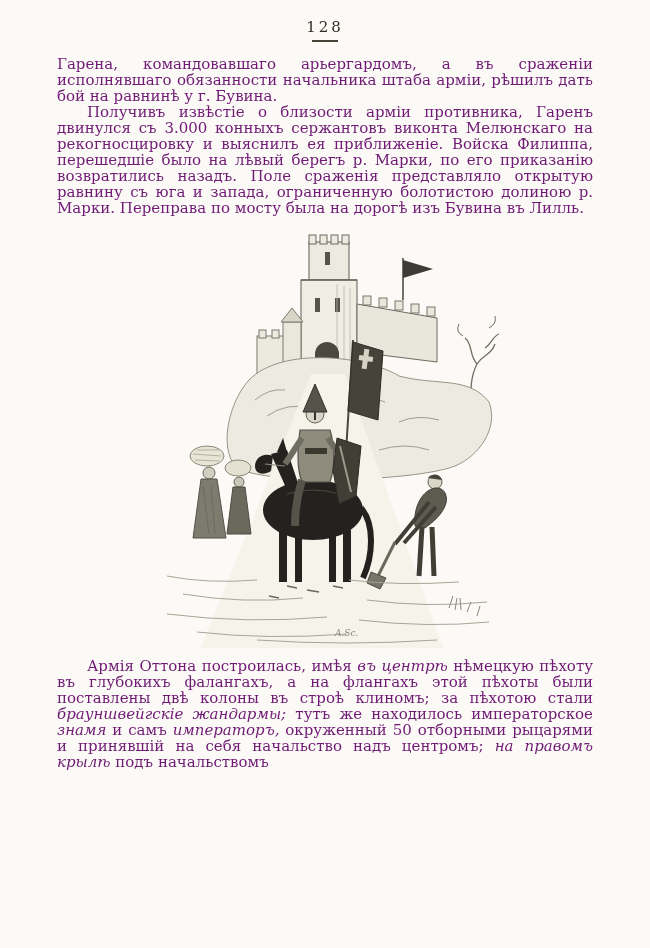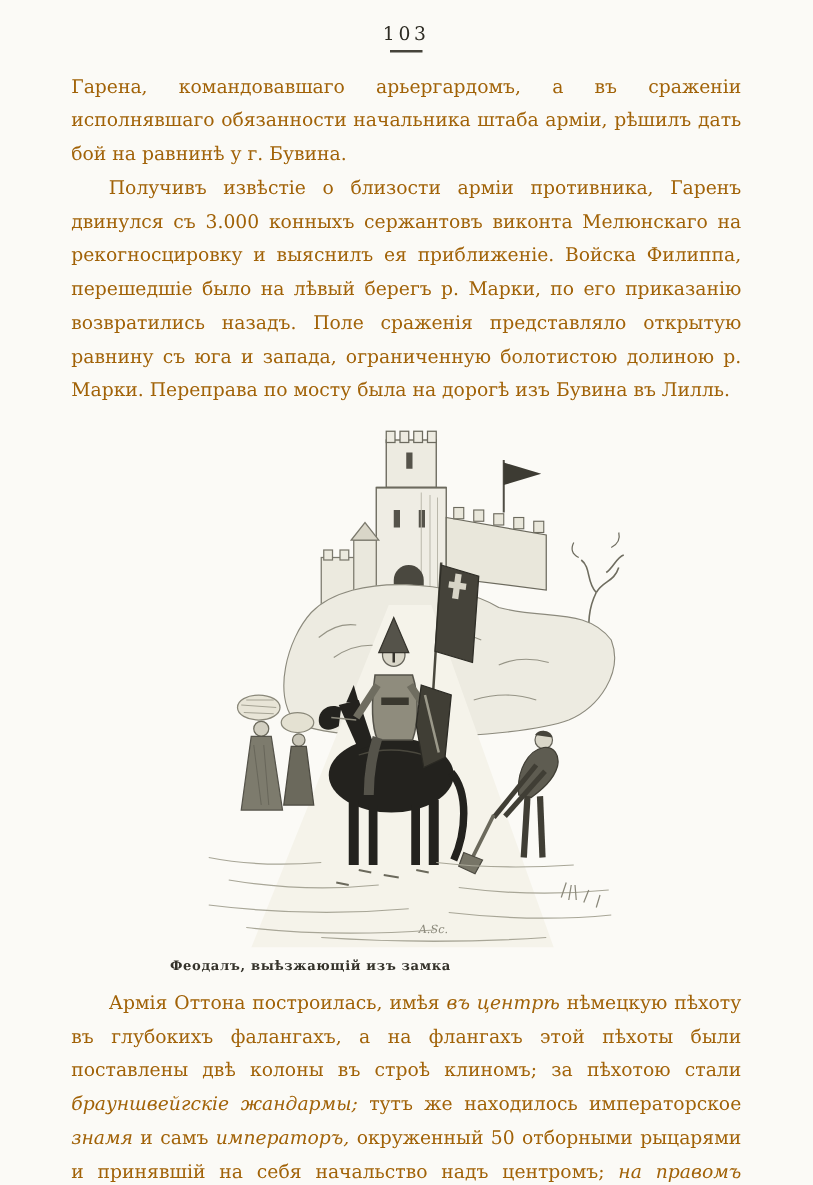--- a/index.html
+++ b/index.html
@@ -8,38 +8,38 @@
     width:650px; height:948px;
     background:#fbfaf6;
     color:#28261f;
     font-family:"DejaVu Serif","Liberation Serif",serif;
     overflow:hidden;
   }
   .page { width:650px; height:948px; padding:18px 57px 30px; overflow:hidden; position:relative; }
   .pagenum-wrap { text-align:center; margin-bottom:14px; }
   .pagenum { font-size:15px; letter-spacing:3px; color:#2e2c24; }
   .pagenum-rule { width:26px; height:2px; background:#45433a; margin:4px auto 0; }
-  p.para { font-size:15px; line-height:27px; text-align:justify; color:#a16207; }
+  p.para { font-size:15px; line-height:16px; text-align:justify; color:#701a75; }
   p.indent { text-indent:30px; }
   figure { margin:8px auto 10px; width:378px; text-align:left; }
   .engraving { width:376px; height:424px; margin:0 auto; }
   .engraving svg { display:block; }
   figcaption {
     font-size:10.5px; font-weight:bold; letter-spacing:0.5px;
     margin-top:9px; color:#34322a;
   }
   i { }
 </style>
 </head>
 <body>
 
 <div class="page">
 
   <div class="pagenum-wrap">
-    <div class="pagenum">103</div>
+    <div class="pagenum">128</div>
     <div class="pagenum-rule"></div>
   </div>
 
   <p class="para">Гарена, командовавшаго арьергардомъ, а въ сраженіи исполнявшаго обязанности начальника штаба арміи, рѣшилъ дать бой на равнинѣ у г. Бувина.</p>
 
   <p class="para indent">Получивъ извѣстіе о близости арміи противника, Гаренъ двинулся съ 3.000 конныхъ сержантовъ виконта Мелюнскаго на рекогносцировку и выяснилъ ея приближеніе. Войска Филиппа, перешедшіе было на лѣвый берегъ р. Марки, по его приказанію возвратились назадъ. Поле сраженія представляло открытую равнину съ юга и запада, ограниченную болотистою долиною р. Марки. Переправа по мосту была на дорогѣ изъ Бувина въ Лилль.</p>
 
   <figure>
     <div class="engraving">
       <svg viewBox="0 0 376 424" width="376" height="424" xmlns="http://www.w3.org/2000/svg">
@@ -169,18 +169,17 @@
         <g stroke="#6b695c" stroke-width="1.5" fill="none">
           <path d="M150,362 l10,2 M170,366 l12,2 M196,362 l10,2 M132,372 l10,2"></path>
         </g>
         <g stroke="#8a887a" stroke-width="1" fill="none">
           <path d="M312,384 l4,-12 M318,386 l2,-12 M324,386 l-1,-12 M330,388 l4,-10 M340,392 l3,-10"></path>
         </g>
 
         <text x="198" y="412" font-size="9" font-style="italic" fill="#8a887a" font-family="DejaVu Serif, serif">A.Sc.</text>
       </svg>
     </div>
-    <figcaption>Феодалъ, выѣзжающій изъ замка</figcaption>
   </figure>
 
   <p class="para indent"><span>Армія Оттона построилась, имѣя </span><i>въ центрѣ</i><span> нѣмецкую пѣхоту въ глубокихъ фалангахъ, а на флангахъ этой пѣхоты были поставлены двѣ колоны въ строѣ клиномъ; за пѣхотою стали </span><i>брауншвейгскіе жандармы;</i><span> тутъ же находилось императорское </span><i>знамя</i><span> и самъ </span><i>императоръ,</i><span> окруженный 50 отборными рыцарями и принявшій на себя начальство надъ центромъ; </span><i>на правомъ крылѣ</i><span> подъ начальствомъ</span></p>
 
 </div>
 
 </body></html>

